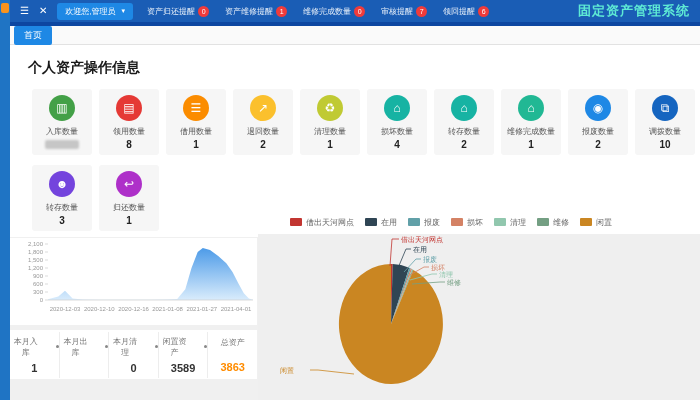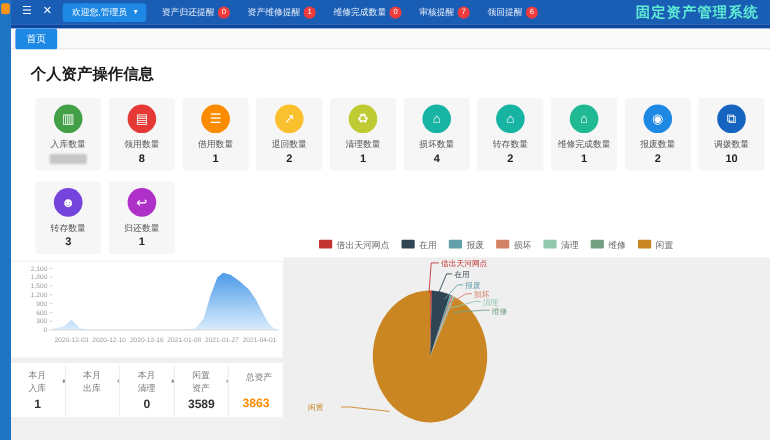--- a/index.html
+++ b/index.html
@@ -35,21 +35,21 @@
   .card-label { font-size:8px; color:#555; margin-top:5px; white-space:nowrap; }
   .card-value { font-size:10px; font-weight:bold; color:#222; margin-top:2px; }
   .redacted { width:34px; height:9px; margin-top:3px; border-radius:2px; background:#c6c6c6; filter:blur(1px); }
 
   
   .area-panel { position:absolute; left:10px; top:238px; width:247px; height:87px; background:#fff; }
   
   .stats-panel { position:absolute; left:10px; top:330px; width:247px; height:49px; background:#fff; display:flex; align-items:center; }
   .stat-col { flex:1; text-align:center; border-right:1px solid #ededed; padding:4px 0; }
   .stat-col:last-child { border-right:none; }
-  .stat-label { font-size:8px; color:#777; display:flex; align-items:center; justify-content:space-between; gap:14px;margin-left:15px; }
+  .stat-label { font-size:8px; color:#777; display:flex; align-items:center; justify-content:center; gap:14px; }
   .stat-dot { width:3px; height:3px; border-radius:50%; background:#888; display:inline-block; }
   .stat-value { font-size:11px; font-weight:bold; color:#333; margin-top:4px; min-height:12px; }
   .stat-value.highlight { color:#ff8c00;margin-top:13px; }
 
   
   .pie-panel { position:absolute; left:258px; top:210px; width:442px; height:190px; background:#efefef; }
   .legend { position:relative; z-index:2; width:100%; height:24px; background:#fff; display:flex; align-items:center; padding-left:32px; gap:11px; }
   .legend-item { display:flex; align-items:center; gap:4px; cursor:pointer; }
   .legend-swatch { width:12px; height:8px; border-radius:1px; }
   .legend-label { font-size:8px; color:#666; white-space:nowrap; }

